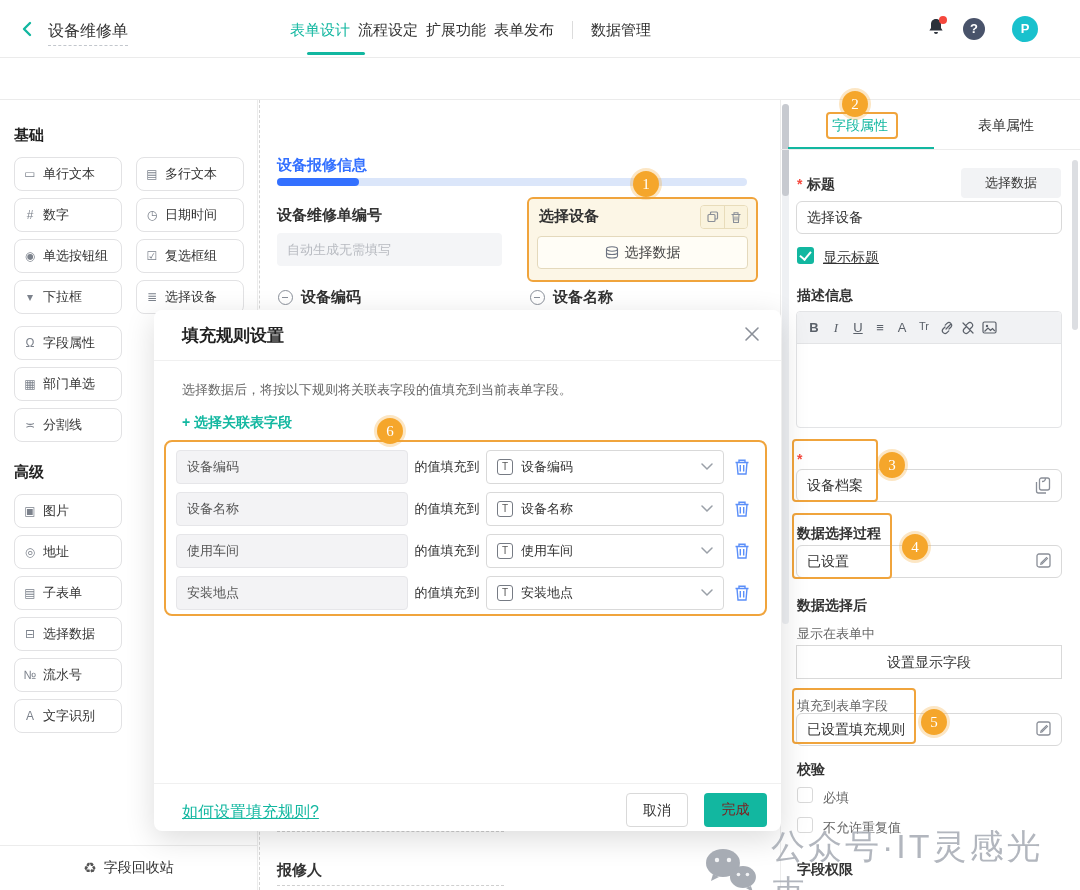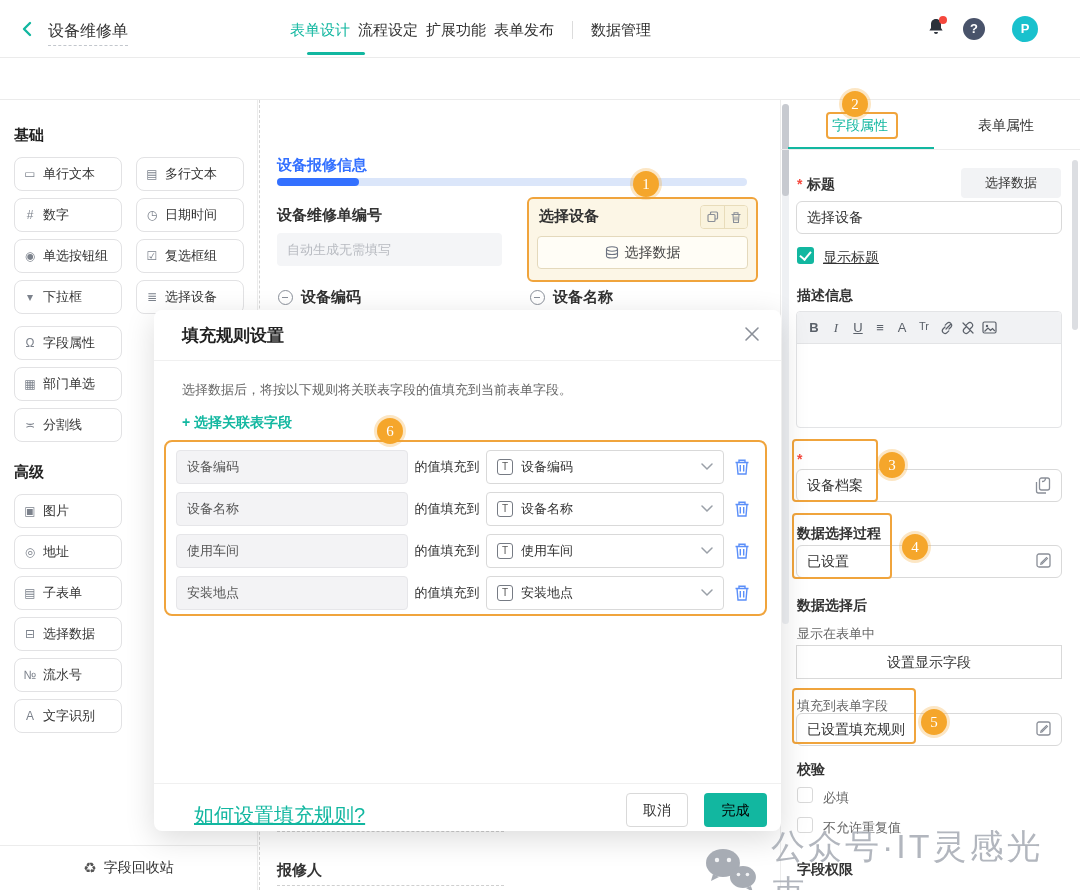--- a/index.html
+++ b/index.html
@@ -65,23 +65,23 @@
   .m-add { position:absolute; left:28px; top:104px; font-size:14px; font-weight:bold; color:#12b7a0; cursor:pointer; }
   .rulebox { position:absolute; left:10px; top:130px; width:603px; height:176px; border:2px solid #f0a43c; border-radius:8px; padding:8px 0 0 8px; }
   .rrow { display:flex; align-items:center; height:34px; margin-bottom:8px; }
   .rfrom { width:232px; height:34px; background:#f3f3f5; border:1px solid #e6e6e9; border-radius:4px; font-size:13px; color:#555; line-height:32px; padding-left:10px; margin-left:2px; }
   .rmid { width:78px; text-align:center; font-size:13px; color:#333; }
   .rsel { width:238px; height:34px; border:1px solid #d9d9d9; border-radius:4px; background:#fff; display:flex; align-items:center; padding:0 10px; gap:8px; cursor:pointer; }
   .tbox { width:16px; height:16px; border:1px solid #767b84; border-radius:3px; font-size:10px; color:#555; text-align:center; line-height:14px; flex:none; }
   .rto { font-size:13px; color:#333; flex:1; }
   .rtrash { margin-left:10px; cursor:pointer; display:flex; }
   .m-div2 { position:absolute; left:0; top:473px; width:627px; border-top:1px solid #f0f0f0; }
-  .m-help { position:absolute; left:40px; top:492px; font-size:20px; color:#12b7a0; text-decoration:underline; cursor:pointer;text-align:center; }
+  .m-help { position:absolute; left:28px; top:492px; font-size:16px; color:#12b7a0; text-decoration:underline; cursor:pointer;text-align:center; }
   .m-cancel { position:absolute; left:472px; top:483px; width:62px; height:34px; border:1px solid #d9d9d9; border-radius:4px; background:#fff; font-size:14px; color:#333; text-align:center; line-height:32px; cursor:pointer; }
-  .m-ok { position:absolute; left:550px; top:483px; width:63px; height:34px; background:#12b7a0; border-radius:4px; font-size:14px; color:#000000; text-align:center; line-height:34px; cursor:pointer; }
+  .m-ok { position:absolute; left:550px; top:483px; width:63px; height:34px; background:#12b7a0; border-radius:4px; font-size:14px; color:#7f1d1d; text-align:center; line-height:34px; cursor:pointer;font-family:Liberation Serif, serif; }
 
   
   .panel { position:absolute; left:780px; top:100px; width:300px; height:790px; background:#fff; border-left:1px solid #ececec; }
   .scrolltrack { position:absolute; left:782px; top:104px; width:7px; height:520px; background:#eef0f3; border-radius:4px; }
   .scrollthumb { position:absolute; left:782px; top:104px; width:7px; height:92px; background:#c7cad0; border-radius:4px; }
   .rthumb { position:absolute; left:1072px; top:160px; width:6px; height:170px; background:#dcdee2; border-radius:3px; }
   .ptab1box { position:absolute; left:826px; top:112px; width:72px; height:27px; border:2px solid #f0a43c; border-radius:4px; z-index:20; }
   .ptab1 { position:absolute; left:832px; top:117px; font-size:14px; color:#12b7a0; cursor:pointer; }
   .ptab2 { position:absolute; left:978px; top:117px; font-size:14px; color:#333; cursor:pointer; }
   .punderline { position:absolute; left:788px; top:147px; width:146px; height:3px; background:#12b7a0; }

